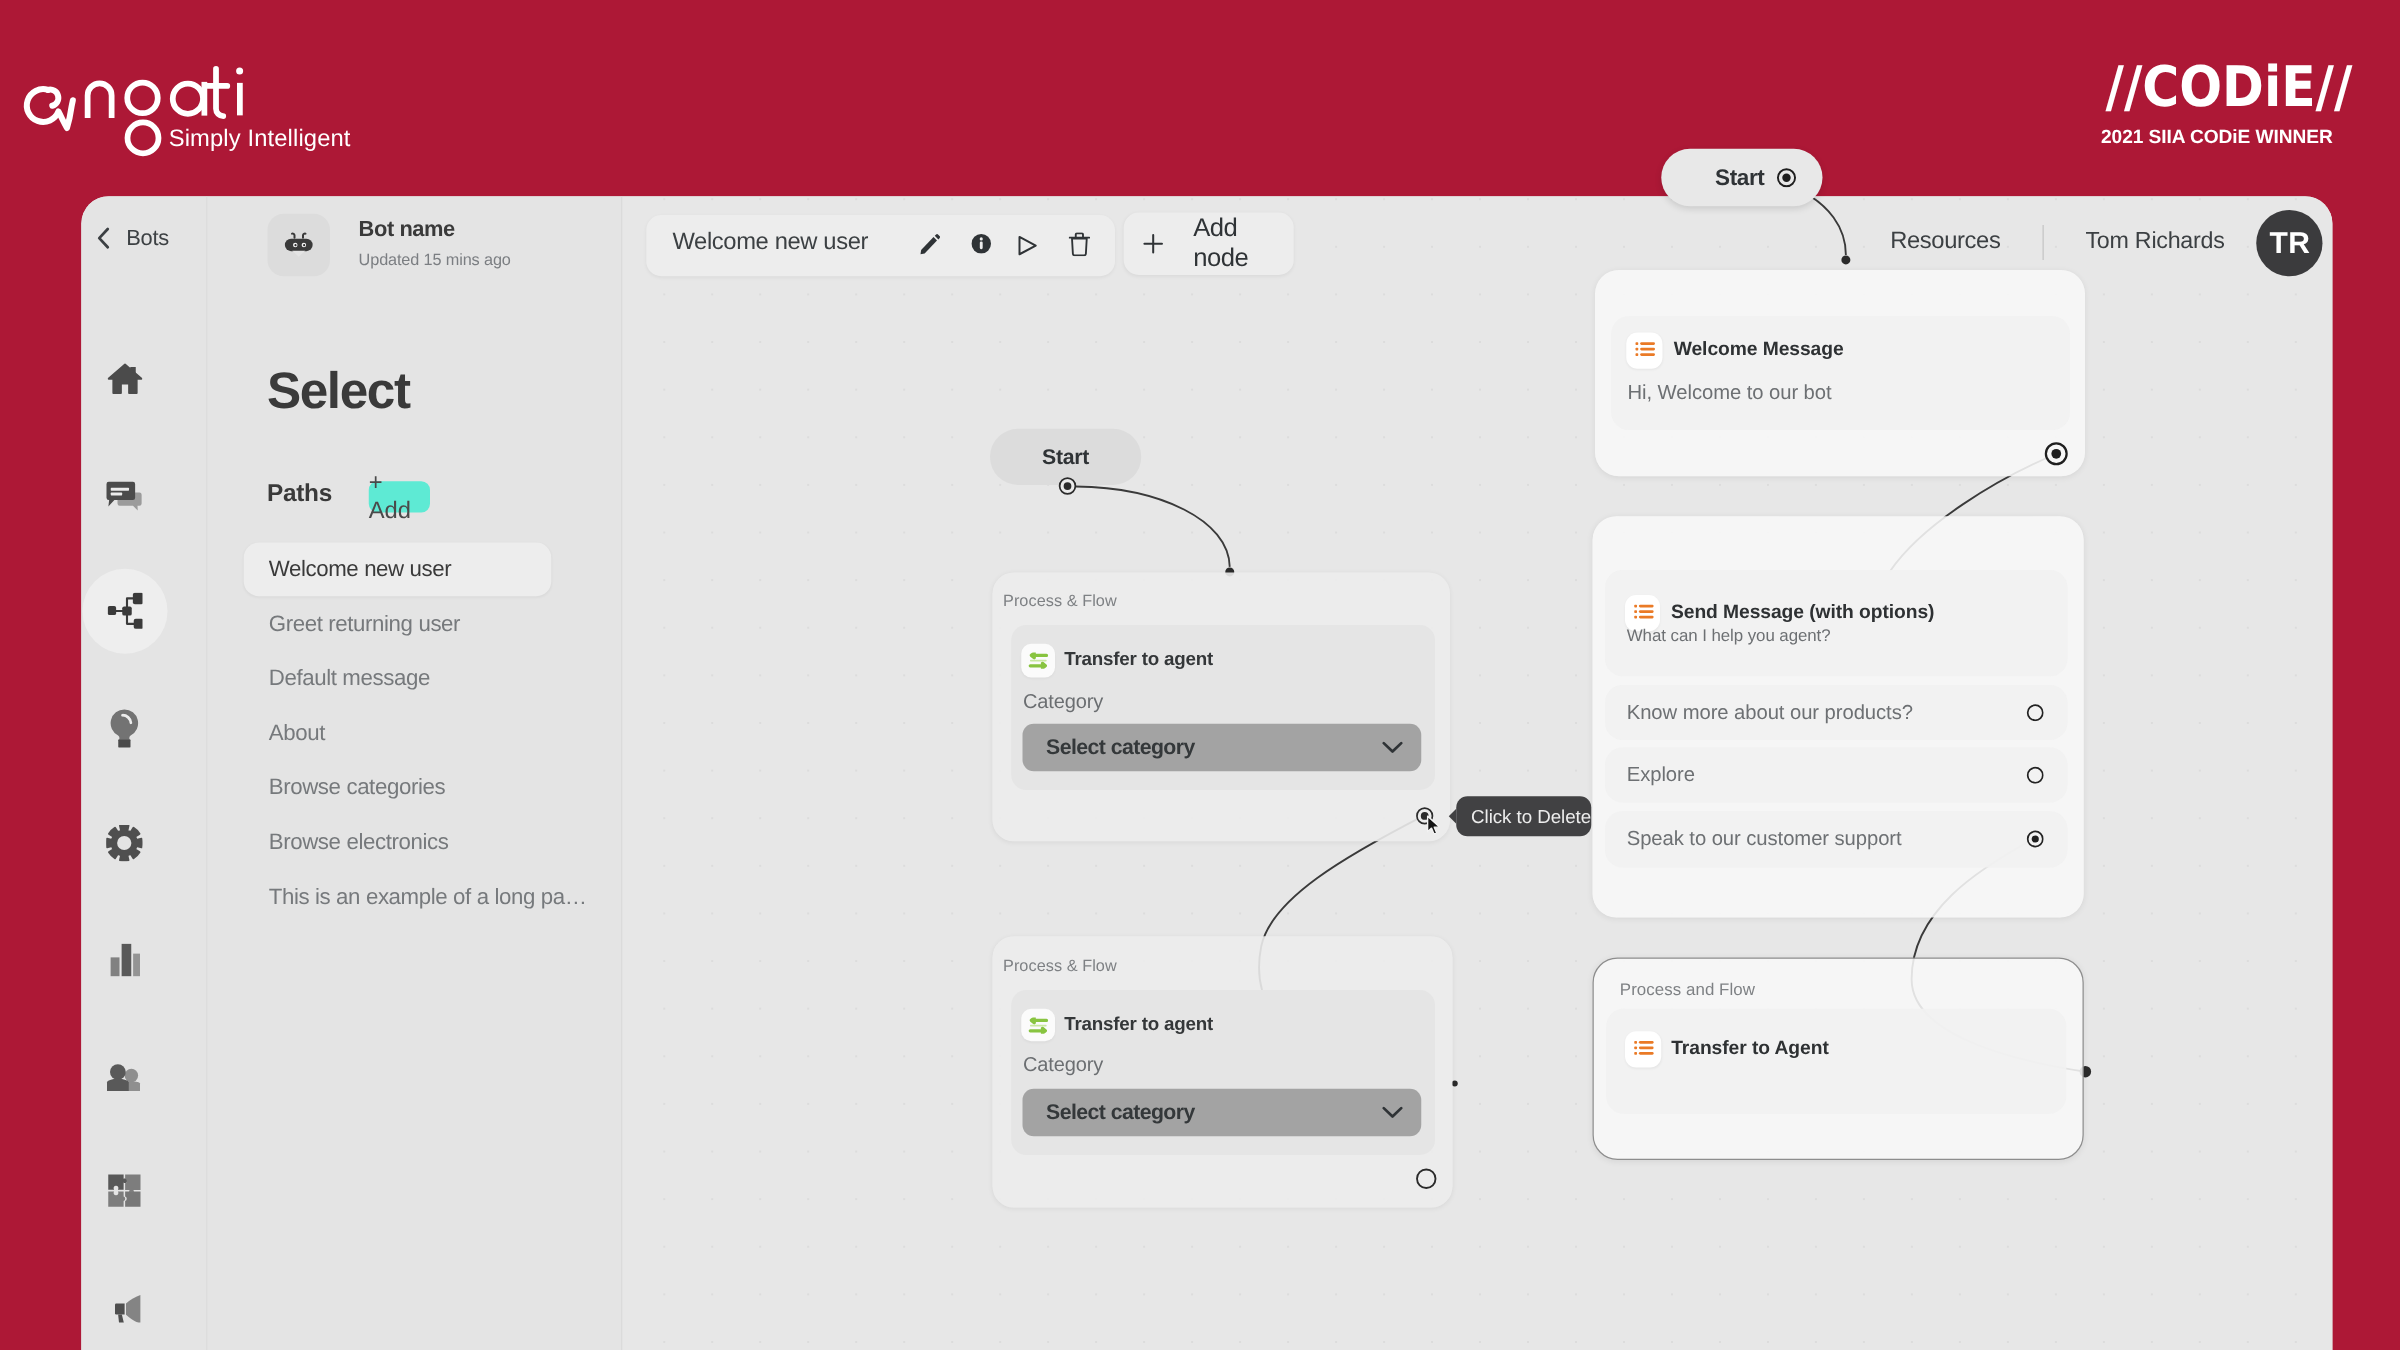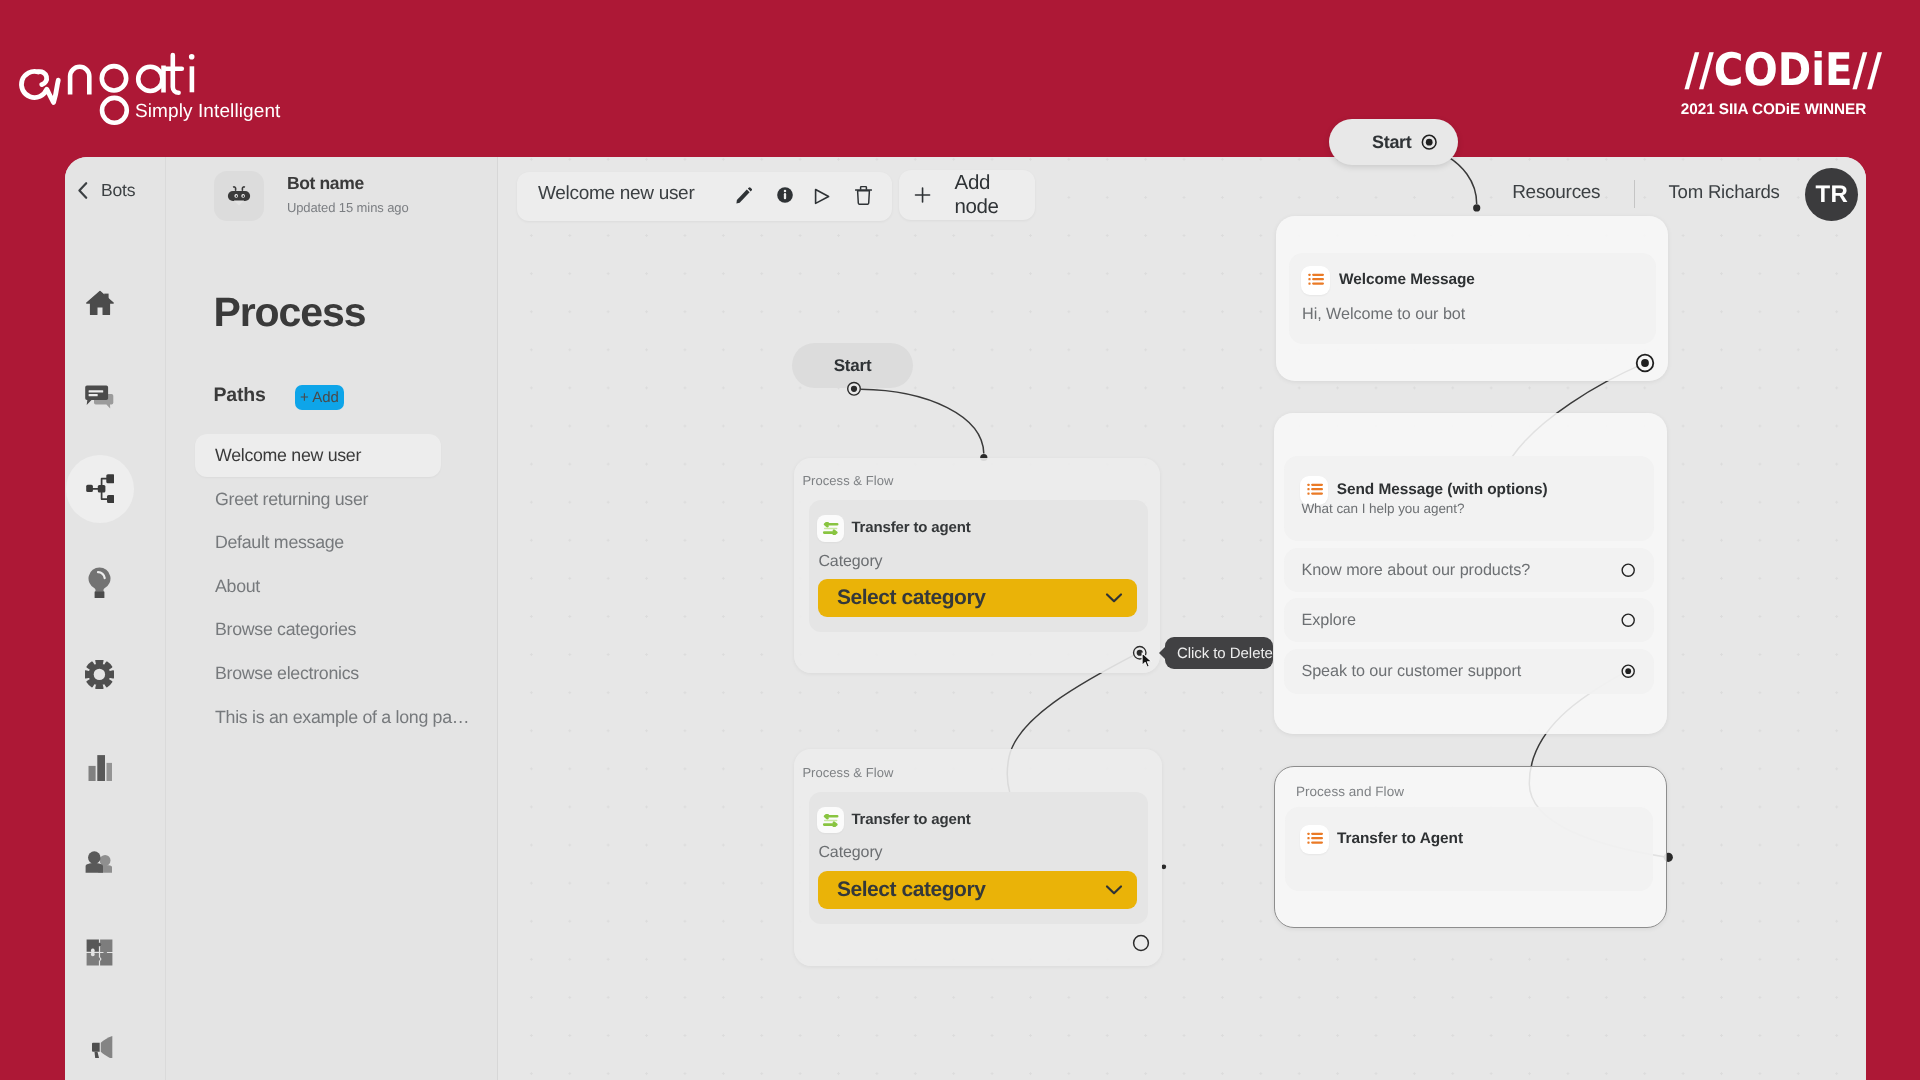--- a/index.html
+++ b/index.html
@@ -29,22 +29,22 @@
   
   .nav{position:absolute;left:101px;top:0;width:331px;height:100%;background:#e4e4e4;
        border-right:1px solid #d7d7d7;}
   .bots-back{position:absolute;left:11px;top:23px;display:flex;align-items:center;gap:12px;color:#3c4043;font-size:17.5px;letter-spacing:-.2px;}
   .bot-avatar{position:absolute;left:48px;top:14px;width:50px;height:50px;border-radius:13px;background:#dcdcdc;
               display:flex;align-items:center;justify-content:center;}
   .bot-name{position:absolute;left:120.9px;top:18px;font-size:17.5px;font-weight:bold;color:#3a3a3a;letter-spacing:-.35px;line-height:1;}
   .bot-updated{position:absolute;left:120.9px;top:44px;font-size:13px;color:#7b7e82;letter-spacing:-.1px;line-height:1;}
   .builder-title{position:absolute;left:47.5px;top:135px;font-size:41px;font-weight:bold;color:#3a3a3a;letter-spacing:-1.1px;line-height:1;}
   .paths-label{position:absolute;left:47.5px;top:229px;font-size:19.5px;font-weight:bold;color:#3a3a3a;letter-spacing:-.2px;line-height:1;}
-  .add-btn{position:absolute;left:129px;top:228px;width:49px;height:25px;border-radius:7px;background:#0ea5e9;
-           display:flex;align-items:center;justify-content:center;font-size:15px;color:#4a4a4a;}
+  .add-btn{position:absolute;left:129px;top:228px;width:49px;height:25px;border-radius:7px;background:#5eead4;
+           display:flex;align-items:center;justify-content:center;font-size:19px;color:#4a4a4a;}
   .path-item{position:absolute;left:28.6px;width:246px;height:43.6px;display:flex;align-items:center;
              padding-left:20.4px;box-sizing:border-box;font-size:17.8px;color:#76797c;border-radius:12px;letter-spacing:-.3px;white-space:nowrap;overflow:hidden;}
   .path-item.active{background:#ededed;color:#3a3a3a;box-shadow:0 1px 2px rgba(0,0,0,.04);}
 
   
   .canvas{position:absolute;left:433px;top:0;right:0;bottom:0;overflow:hidden;
           background-color:#e7e7e7;
           background-image:radial-gradient(#dcdcdc 1.1px, transparent 1.2px);
           background-size:38.4px 38.1px;background-position:14.2px 21.4px;}
   .toolbar{position:absolute;left:19px;top:15px;width:375px;height:49px;background:#ededed;border-radius:12px;
@@ -63,22 +63,22 @@
   
   .pill{position:absolute;background:#dcdcdc;border-radius:23px;display:flex;align-items:center;
         justify-content:center;font-size:17px;font-weight:bold;color:#2f3336;letter-spacing:-.2px;}
   .card{position:absolute;background:rgba(236,236,236,0.9);border-radius:17px;box-shadow:0 1px 4px rgba(0,0,0,.06);}
   .card-label{position:absolute;left:8.6px;top:16.6px;font-size:13px;color:#7e8184;letter-spacing:.05px;line-height:1;}
   .inner{position:absolute;background:#e5e5e5;border-radius:12px;}
   .row-title{display:flex;align-items:center;gap:7.7px;font-size:15px;font-weight:bold;color:#343739;letter-spacing:-.15px;line-height:1.1;}
   .sqico{width:27px;height:26.4px;border-radius:8px;background:#fbfbfb;display:flex;align-items:center;justify-content:center;
          box-shadow:0 1px 2px rgba(0,0,0,.04);flex:none;}
   .fieldlabel{font-size:16px;color:#6b6e71;letter-spacing:-.1px;line-height:1;}
-  .select{background:#eab308;border-radius:9px;display:flex;align-items:center;justify-content:space-between;
-          padding:0 14px 0 18.4px;font-size:21px;color:#34383a;font-weight:bold;letter-spacing:-.45px;}
+  .select{background:#a3a3a3;border-radius:9px;display:flex;align-items:center;justify-content:space-between;
+          padding:0 14px 0 18.4px;font-size:17px;color:#34383a;font-weight:bold;letter-spacing:-.45px;}
 
   .wcard{position:absolute;background:rgba(248,248,248,0.88);border-radius:19px;box-shadow:0 1px 5px rgba(0,0,0,.07);}
   .wcard.sel{border:1px solid #8d8d8d;box-sizing:border-box;border-radius:20px;}
   .wrow{position:absolute;background:rgba(241,241,241,0.92);border-radius:14px;}
   .tooltip{position:absolute;background:#414143;color:#ededed;border-radius:9px;height:31.6px;display:flex;
            align-items:center;padding-left:12.1px;font-size:15px;letter-spacing:-.05px;white-space:nowrap;z-index:2;}
   .tooltip::before{content:"";position:absolute;left:-5.8px;top:9.3px;width:0;height:0;
            border-top:6.5px solid transparent;border-bottom:6.5px solid transparent;border-right:6px solid #414143;}
   .edges{position:absolute;left:0;top:0;pointer-events:none;}
   .port-svg{position:absolute;}
@@ -236,21 +236,21 @@
           <path d="M7.8 17.5 H18.2 L13.0 22.4 Z" fill="#e4e4e4"></path>
           <circle cx="10.2" cy="12.9" r="1.8" fill="#f2f2f2"></circle>
           <circle cx="17.1" cy="12.9" r="1.8" fill="#f2f2f2"></circle>
           <circle cx="10.4" cy="13.1" r="0.85" fill="#2a2a2a"></circle>
           <circle cx="17.3" cy="13.1" r="0.85" fill="#2a2a2a"></circle>
         </svg>
       </div>
       <div class="bot-name">Bot name</div>
       <div class="bot-updated">Updated 15 mins ago</div>
 
-      <div class="builder-title">Process</div>
+      <div class="builder-title">Select</div>
       <div class="paths-label">Paths</div>
       <div class="add-btn">+ Add</div>
 
       <div class="path-item active" style="top:276.7px">
           <span>Welcome new user</span>
         </div>
       <div class="path-item" style="top:320.3px">
           <span>Greet returning user</span>
         </div>
       <div class="path-item" style="top:363.9px">

